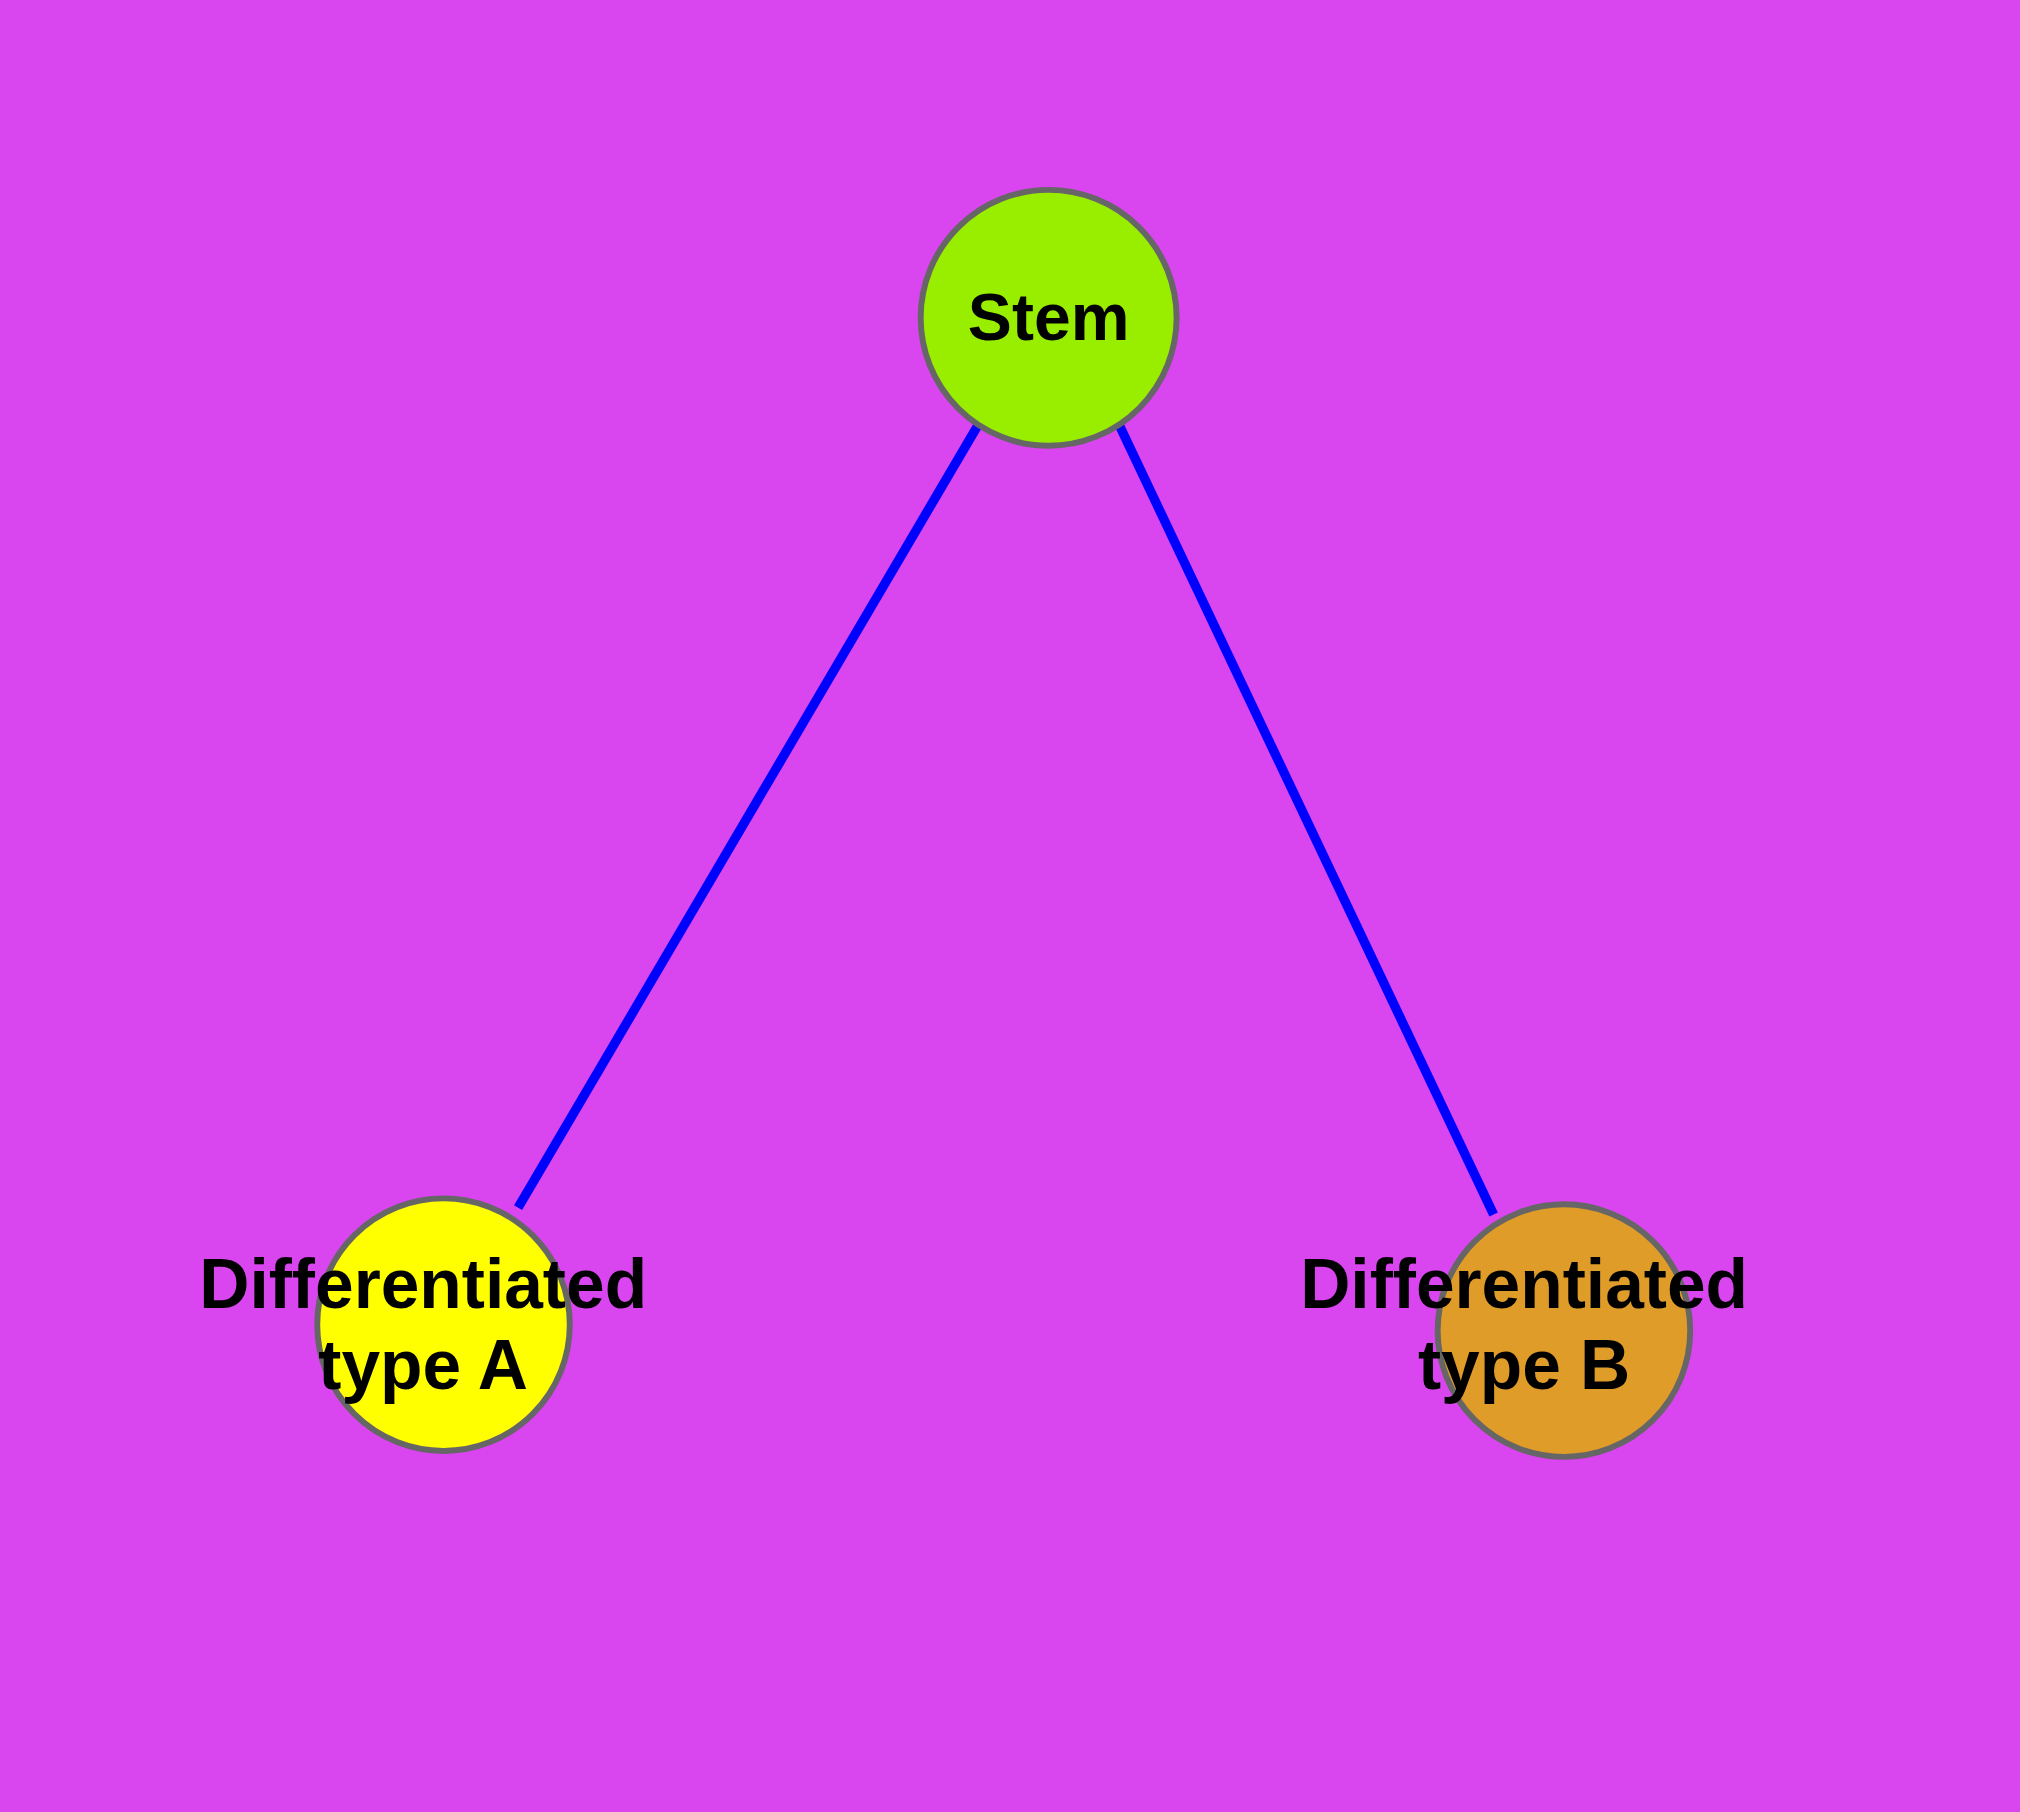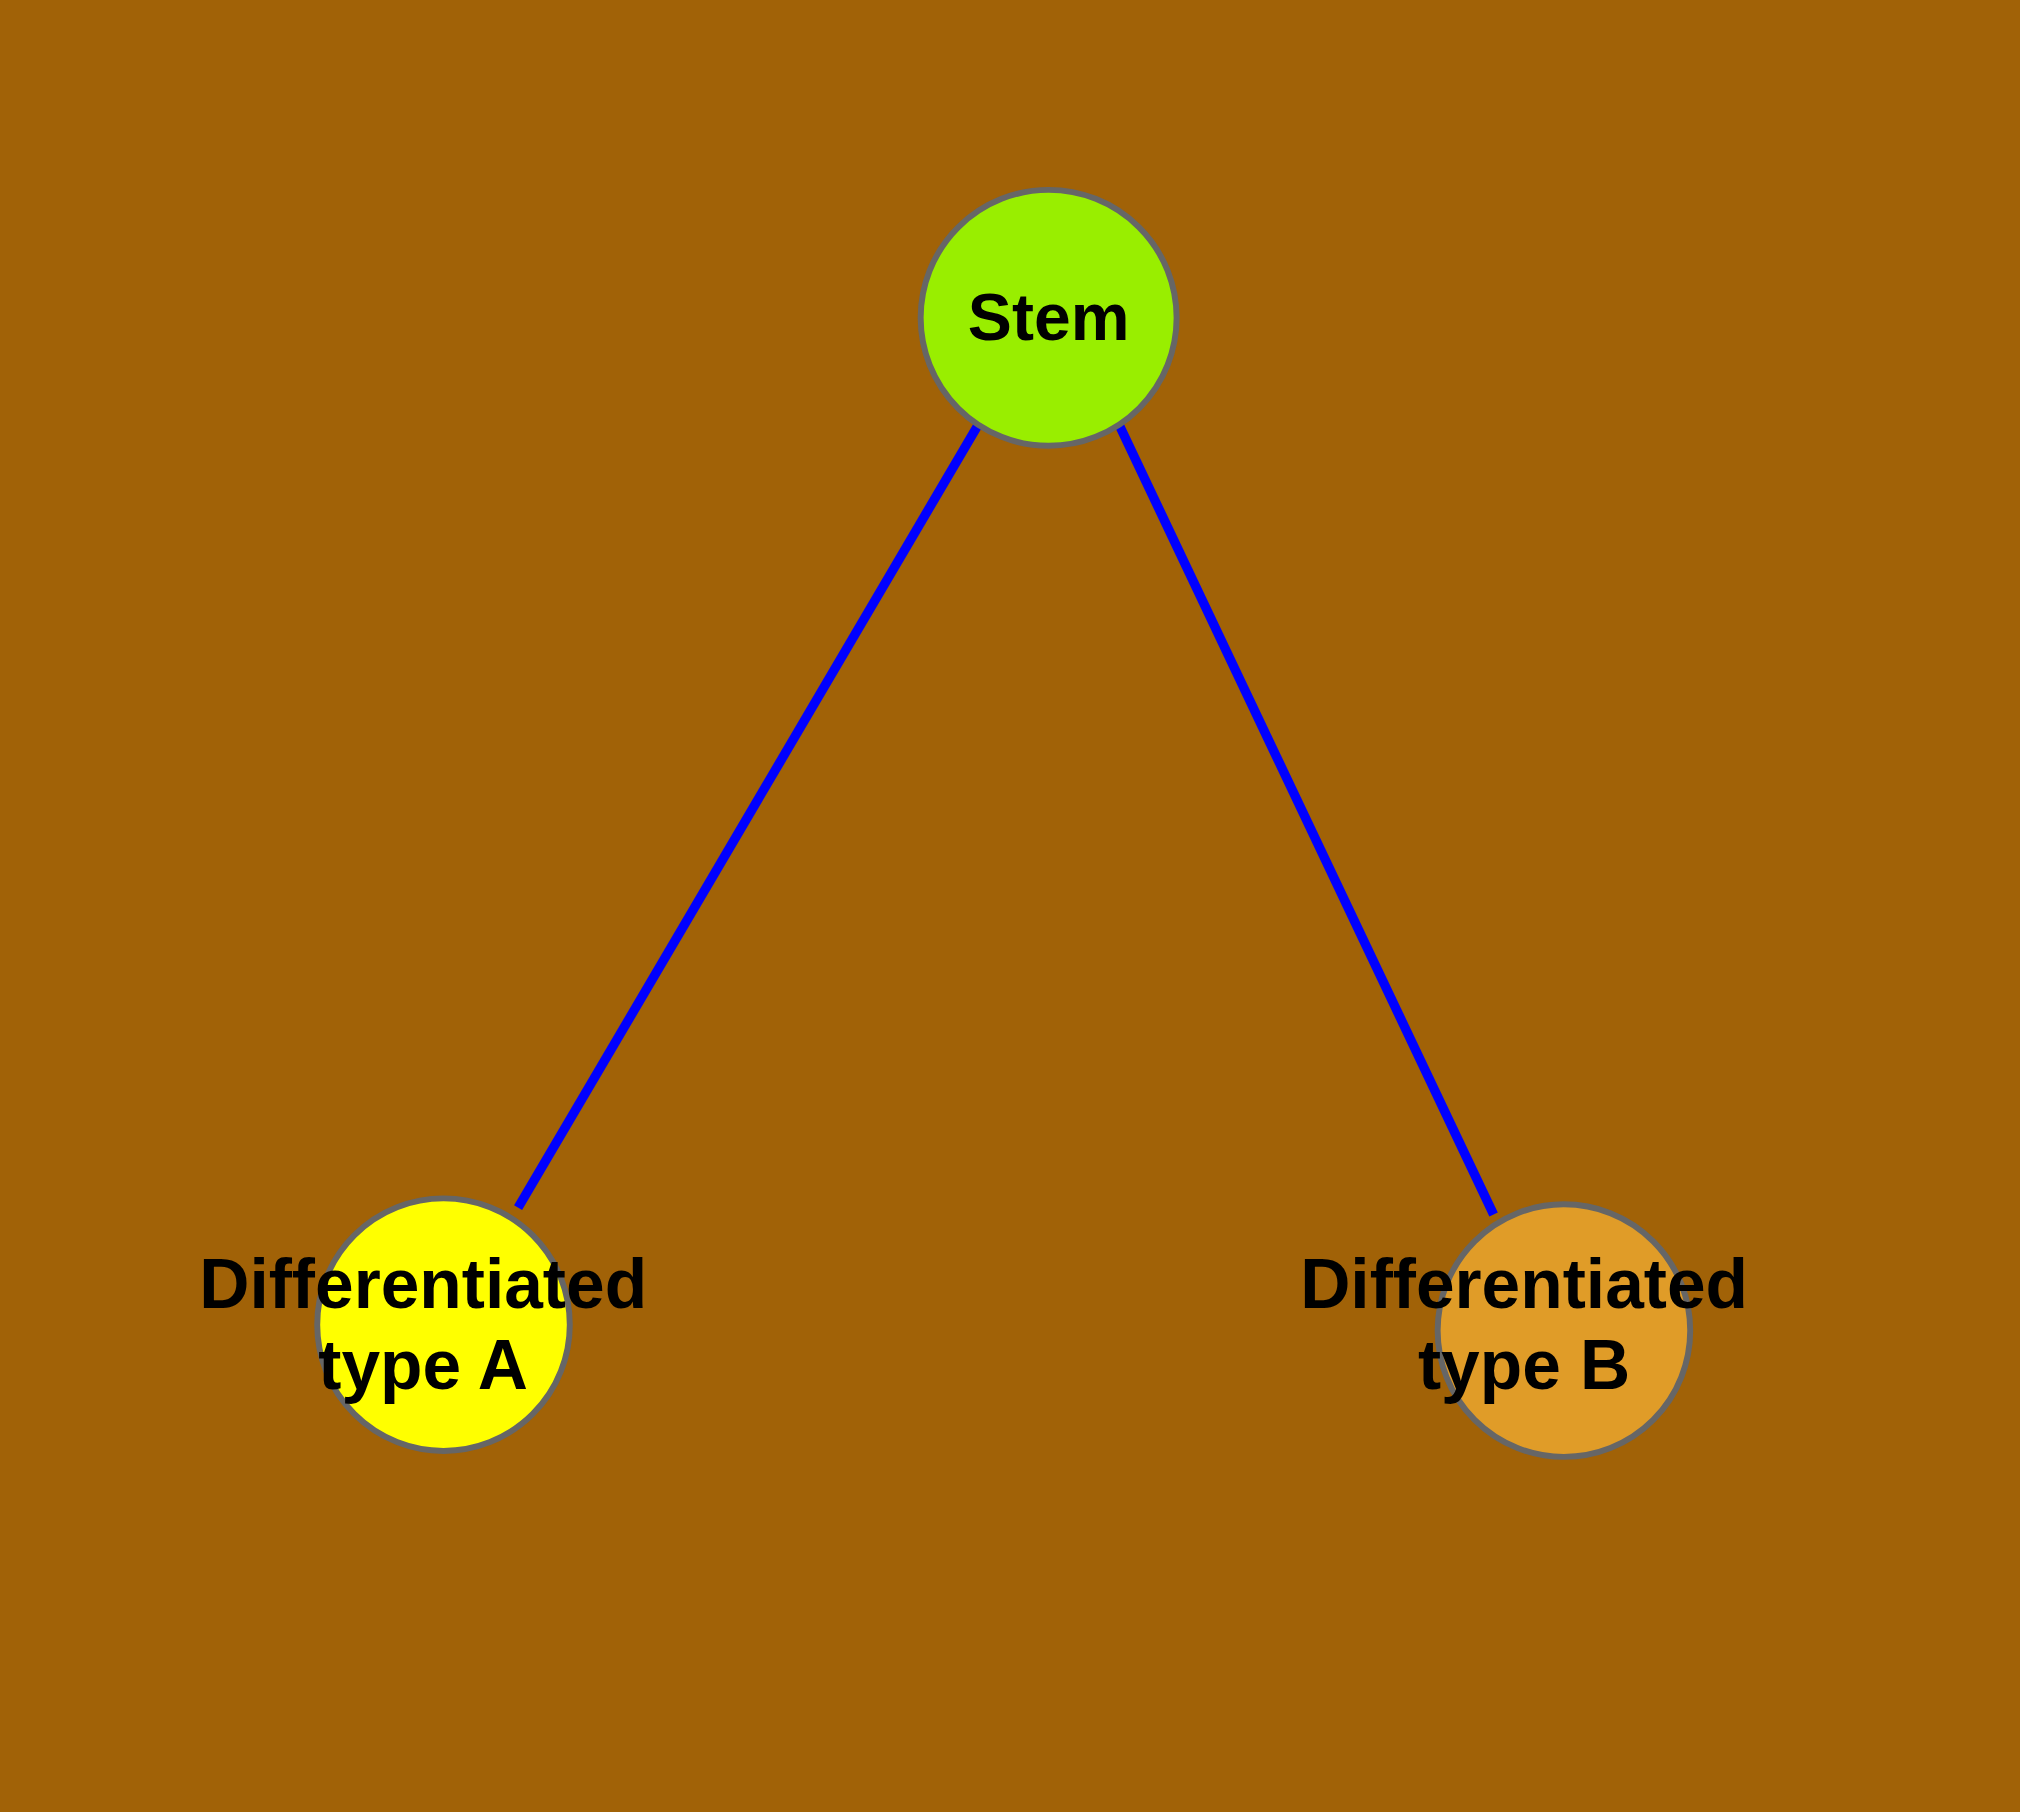--- a/index.html
+++ b/index.html
@@ -32,21 +32,21 @@
   .node-label-root {
     font-size: 78px;
   }
   .node-label-leaf {
     font-size: 82px;
   }
 </style>
 </head>
 <body>
 
-<div id="canvas" style="background: #a16207;">
+<div id="canvas" style="background: #d946ef;">
   <svg id="graph-svg" viewBox="0 0 2384 2138" xmlns="http://www.w3.org/2000/svg">
 
     <g>
       <line x1="1154" y1="501" x2="611" y2="1425" stroke="#0000ff" stroke-width="11" stroke-linecap="butt"></line>
       <line x1="1320" y1="501" x2="1762" y2="1433" stroke="#0000ff" stroke-width="11" stroke-linecap="butt"></line>
     </g>
 
     <g>
 
       <g>

